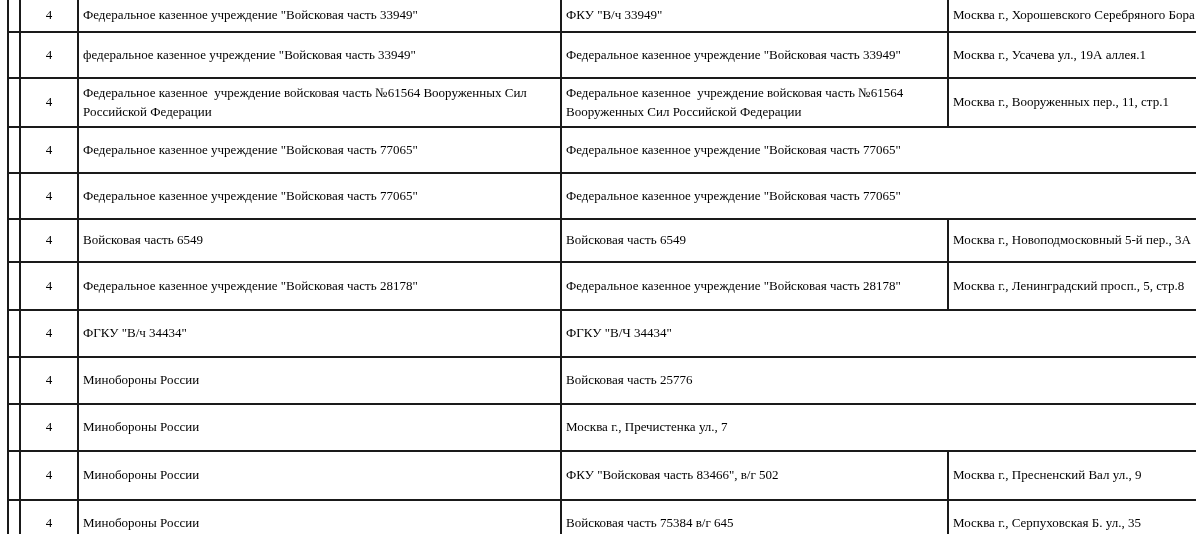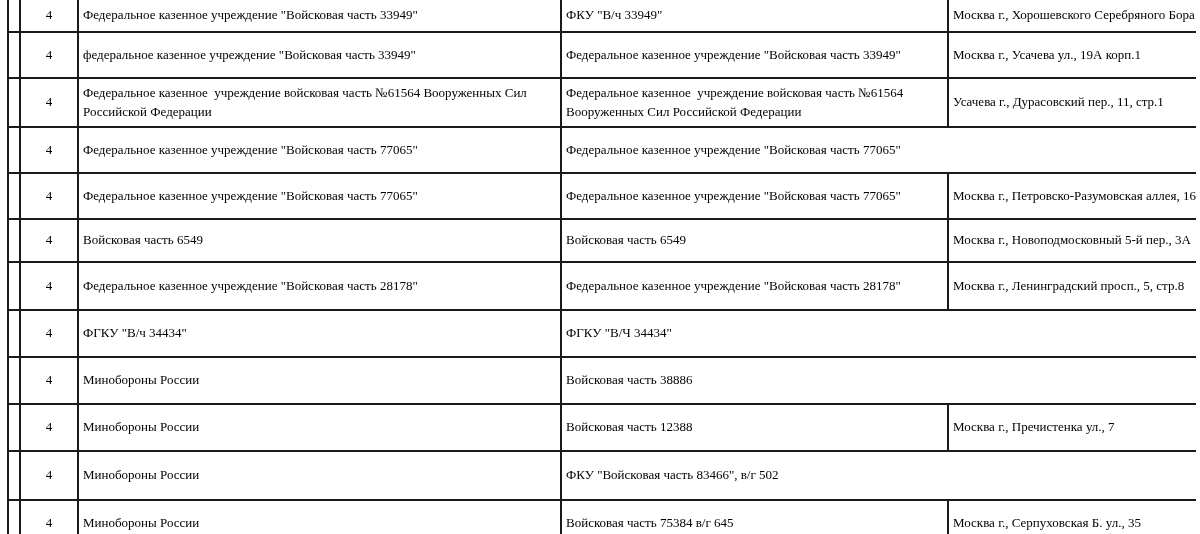--- a/index.html
+++ b/index.html
@@ -65,44 +65,43 @@
     <div class="cell c-org1">Федеральное казенное учреждение "Войсковая часть 33949"</div>
     <div class="cell c-org2">ФКУ "В/ч 33949"</div>
     <div class="cell c-addr">Москва г., Хорошевского Серебряного Бора 2-я</div>
   </div>
 
   <div class="row" style="height: 46px;">
     <div class="cell c-lead"></div>
     <div class="cell c-num">4</div>
     <div class="cell c-org1">федеральное казенное учреждение "Войсковая часть 33949"</div>
     <div class="cell c-org2">Федеральное казенное учреждение "Войсковая часть 33949"</div>
-    <div class="cell c-addr">Москва г., Усачева ул., 19А корп.1</div>
+    <div class="cell c-addr">Москва г., Усачева ул., 19А аллея.1</div>
   </div>
 
   <div class="row" style="height: 49px;">
     <div class="cell c-lead"></div>
     <div class="cell c-num">4</div>
     <div class="cell c-org1">Федеральное казенное  учреждение войсковая часть №61564 Вооруженных Сил Российской Федерации</div>
     <div class="cell c-org2">Федеральное казенное  учреждение войсковая часть №61564 Вооруженных Сил Российской Федерации</div>
-    <div class="cell c-addr">Усачева г., Дурасовский пер., 11, стр.1</div>
+    <div class="cell c-addr">Москва г., Вооруженных пер., 11, стр.1</div>
   </div>
 
   <div class="row" style="height: 46px;">
     <div class="cell c-lead"></div>
     <div class="cell c-num">4</div>
     <div class="cell c-org1">Федеральное казенное учреждение "Войсковая часть 77065"</div>
     <div class="cell c-org2">Федеральное казенное учреждение "Войсковая часть 77065"</div>
   </div>
 
   <div class="row" style="height: 46px;">
     <div class="cell c-lead"></div>
     <div class="cell c-num">4</div>
     <div class="cell c-org1">Федеральное казенное учреждение "Войсковая часть 77065"</div>
     <div class="cell c-org2">Федеральное казенное учреждение "Войсковая часть 77065"</div>
-    <div class="cell c-addr">Москва г., Петровско-Разумовская аллея, 16</div>
   </div>
 
   <div class="row" style="height: 43px;">
     <div class="cell c-lead"></div>
     <div class="cell c-num">4</div>
     <div class="cell c-org1">Войсковая часть 6549</div>
     <div class="cell c-org2">Войсковая часть 6549</div>
     <div class="cell c-addr">Москва г., Новоподмосковный 5-й пер., 3А</div>
   </div>
 
@@ -118,36 +117,36 @@
     <div class="cell c-lead"></div>
     <div class="cell c-num">4</div>
     <div class="cell c-org1">ФГКУ "В/ч 34434"</div>
     <div class="cell c-org2">ФГКУ "В/Ч 34434"</div>
   </div>
 
   <div class="row" style="height: 47px;">
     <div class="cell c-lead"></div>
     <div class="cell c-num">4</div>
     <div class="cell c-org1">Минобороны России</div>
-    <div class="cell c-org2">Войсковая часть 38886</div>
+    <div class="cell c-org2">Войсковая часть 25776</div>
   </div>
 
   <div class="row" style="height: 47px;">
     <div class="cell c-lead"></div>
     <div class="cell c-num">4</div>
     <div class="cell c-org1">Минобороны России</div>
-    <div class="cell c-org2">Войсковая часть 12388</div>
     <div class="cell c-addr">Москва г., Пречистенка ул., 7</div>
   </div>
 
   <div class="row" style="height: 49px;">
     <div class="cell c-lead"></div>
     <div class="cell c-num">4</div>
     <div class="cell c-org1">Минобороны России</div>
     <div class="cell c-org2">ФКУ "Войсковая часть 83466", в/г 502</div>
+    <div class="cell c-addr">Москва г., Пресненский Вал ул., 9</div>
   </div>
 
   <div class="row" style="height: 46px;">
     <div class="cell c-lead"></div>
     <div class="cell c-num">4</div>
     <div class="cell c-org1">Минобороны России</div>
     <div class="cell c-org2">Войсковая часть 75384 в/г 645</div>
     <div class="cell c-addr">Москва г., Серпуховская Б. ул., 35</div>
   </div>
 </div>

